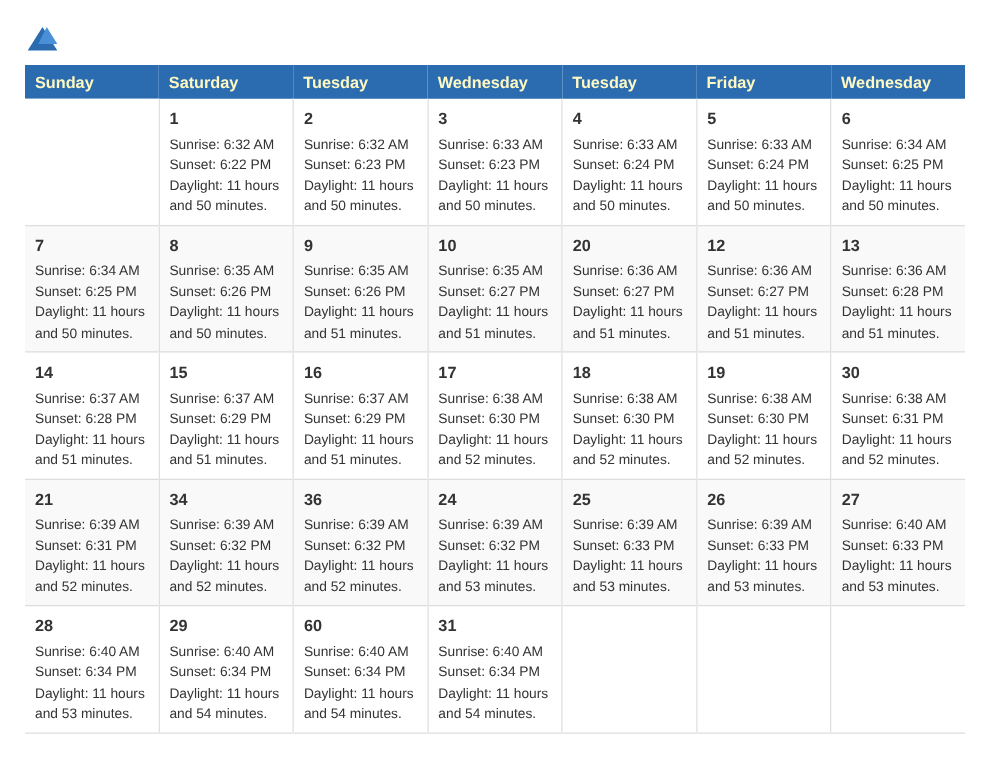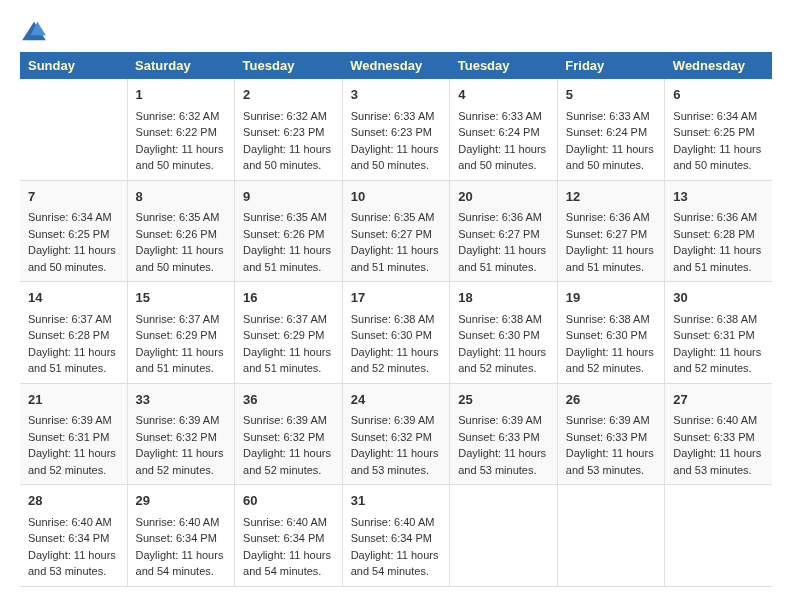--- a/index.html
+++ b/index.html
@@ -135,21 +135,21 @@
         <td><span class="day-number">14</span>Sunrise: 6:37 AM<br>Sunset: 6:28 PM<br>Daylight: 11 hours<br>and 51 minutes.</td>
         <td><span class="day-number">15</span>Sunrise: 6:37 AM<br>Sunset: 6:29 PM<br>Daylight: 11 hours<br>and 51 minutes.</td>
         <td><span class="day-number">16</span>Sunrise: 6:37 AM<br>Sunset: 6:29 PM<br>Daylight: 11 hours<br>and 51 minutes.</td>
         <td><span class="day-number">17</span>Sunrise: 6:38 AM<br>Sunset: 6:30 PM<br>Daylight: 11 hours<br>and 52 minutes.</td>
         <td><span class="day-number">18</span>Sunrise: 6:38 AM<br>Sunset: 6:30 PM<br>Daylight: 11 hours<br>and 52 minutes.</td>
         <td><span class="day-number">19</span>Sunrise: 6:38 AM<br>Sunset: 6:30 PM<br>Daylight: 11 hours<br>and 52 minutes.</td>
         <td><span class="day-number">30</span>Sunrise: 6:38 AM<br>Sunset: 6:31 PM<br>Daylight: 11 hours<br>and 52 minutes.</td>
       </tr>
       <tr>
         <td><span class="day-number">21</span>Sunrise: 6:39 AM<br>Sunset: 6:31 PM<br>Daylight: 11 hours<br>and 52 minutes.</td>
-        <td><span class="day-number">33</span>Sunrise: 6:39 AM<br>Sunset: 6:32 PM<br>Daylight: 11 hours<br>and 52 minutes.</td>
+        <td><span class="day-number">34</span>Sunrise: 6:39 AM<br>Sunset: 6:32 PM<br>Daylight: 11 hours<br>and 52 minutes.</td>
         <td><span class="day-number">36</span>Sunrise: 6:39 AM<br>Sunset: 6:32 PM<br>Daylight: 11 hours<br>and 52 minutes.</td>
         <td><span class="day-number">24</span>Sunrise: 6:39 AM<br>Sunset: 6:32 PM<br>Daylight: 11 hours<br>and 53 minutes.</td>
         <td><span class="day-number">25</span>Sunrise: 6:39 AM<br>Sunset: 6:33 PM<br>Daylight: 11 hours<br>and 53 minutes.</td>
         <td><span class="day-number">26</span>Sunrise: 6:39 AM<br>Sunset: 6:33 PM<br>Daylight: 11 hours<br>and 53 minutes.</td>
         <td><span class="day-number">27</span>Sunrise: 6:40 AM<br>Sunset: 6:33 PM<br>Daylight: 11 hours<br>and 53 minutes.</td>
       </tr>
       <tr>
         <td><span class="day-number">28</span>Sunrise: 6:40 AM<br>Sunset: 6:34 PM<br>Daylight: 11 hours<br>and 53 minutes.</td>
         <td><span class="day-number">29</span>Sunrise: 6:40 AM<br>Sunset: 6:34 PM<br>Daylight: 11 hours<br>and 54 minutes.</td>
         <td><span class="day-number">60</span>Sunrise: 6:40 AM<br>Sunset: 6:34 PM<br>Daylight: 11 hours<br>and 54 minutes.</td>

